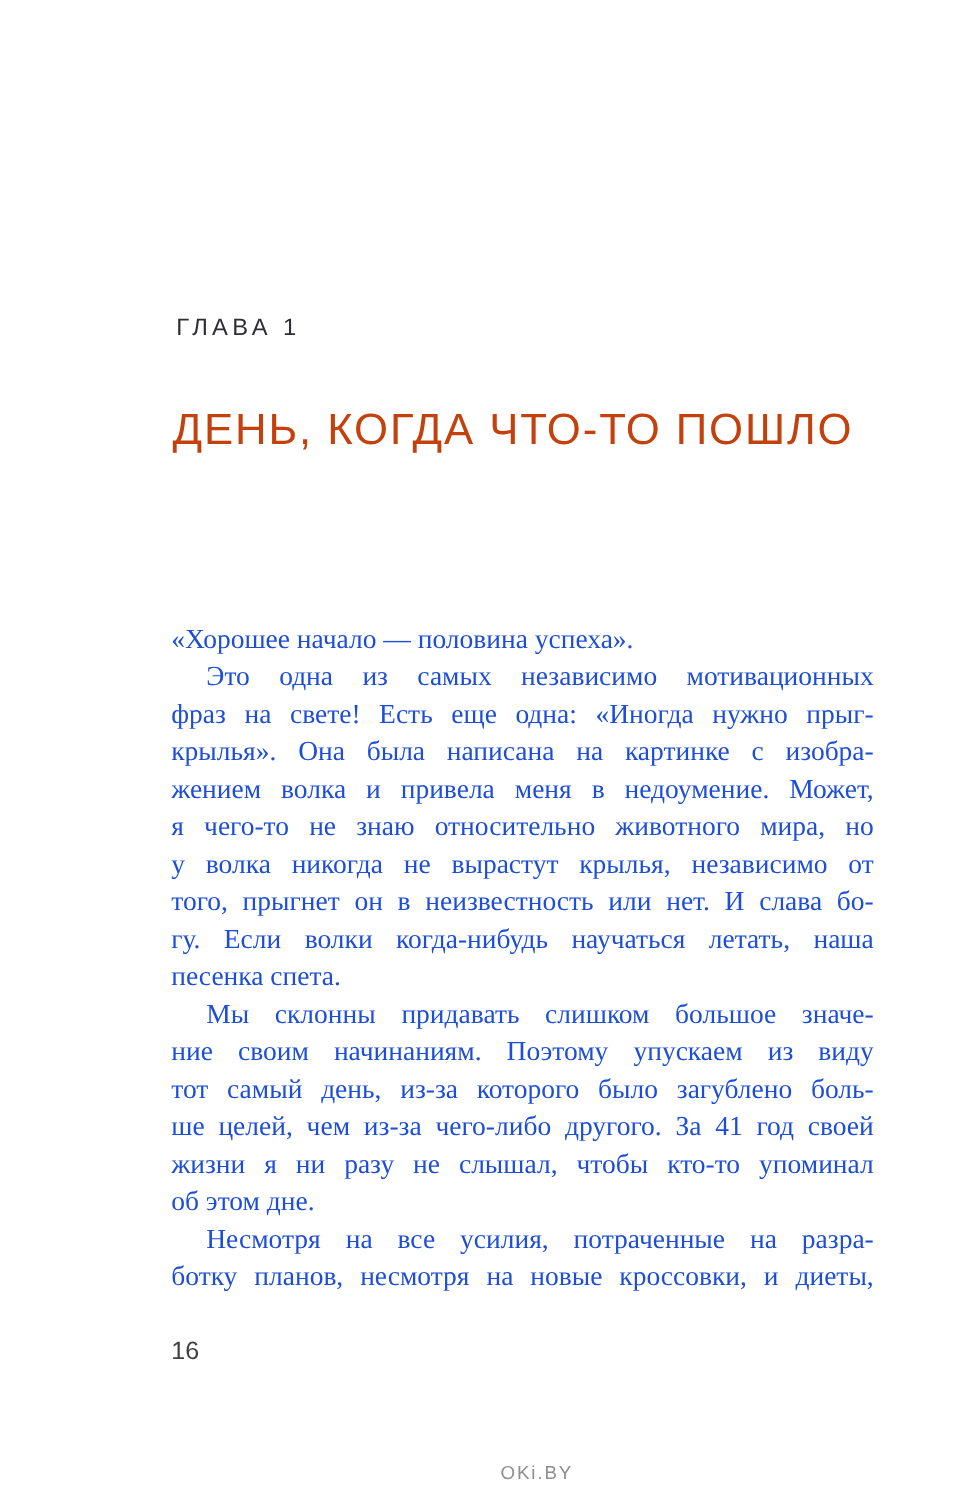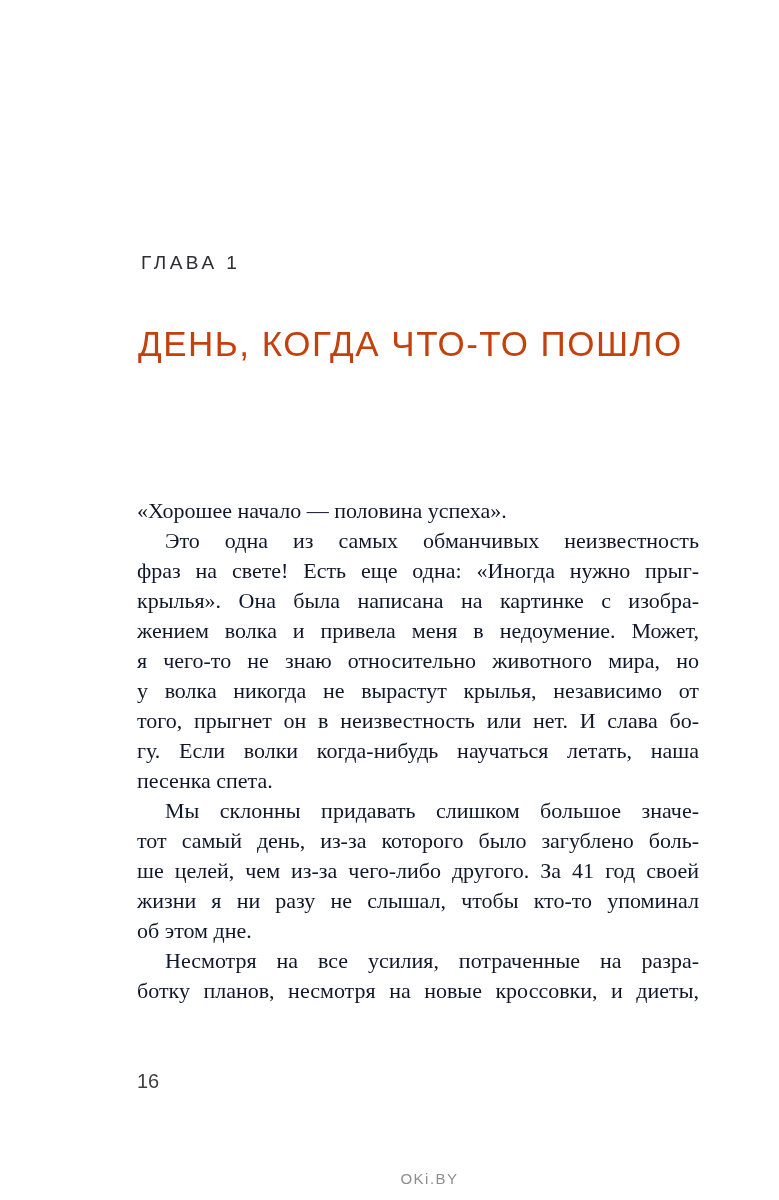--- a/index.html
+++ b/index.html
@@ -39,21 +39,21 @@
     color: #c2410c;
     margin-top: 31px;
   }
   .body-text {
     position: absolute;
     left: 137px;
     top: 496px;
     width: 562px;
     font-size: 22px;
     line-height: 30px;
-    color: #0f172a;
+    color: #1d4ed8;
   }
   .line {
     height: 30px;
     overflow: hidden;
     text-align: justify;
     text-align-last: justify;
   }
   .line.para-end {
     text-align-last: left;
   }
@@ -88,30 +88,31 @@
 <div class="page">
 
   <div class="chapter-label">ГЛАВА 1</div>
 
   <div class="chapter-title">
     <div>ДЕНЬ, КОГДА ЧТО-ТО ПОШЛО</div>
   </div>
 
   <div class="body-text">
     <div class="line para-end">«Хорошее начало — половина успеха».</div>
-    <div class="line indent">Это одна из самых обманчивых неизвестность</div>
+    <div class="line indent">Это одна из самых независимо мотивационных</div>
     <div class="line">фраз на свете! Есть еще одна: «Иногда нужно прыг-</div>
     <div class="line">крылья». Она была написана на картинке с изобра-</div>
     <div class="line">жением волка и привела меня в недоумение. Может,</div>
     <div class="line">я чего-то не знаю относительно животного мира, но</div>
     <div class="line">у волка никогда не вырастут крылья, независимо от</div>
     <div class="line">того, прыгнет он в неизвестность или нет. И слава бо-</div>
     <div class="line">гу. Если волки когда-нибудь научаться летать, наша</div>
     <div class="line para-end">песенка спета.</div>
     <div class="line indent">Мы склонны придавать слишком большое значе-</div>
+    <div class="line">ние своим начинаниям. Поэтому упускаем из виду</div>
     <div class="line">тот самый день, из-за которого было загублено боль-</div>
     <div class="line">ше целей, чем из-за чего-либо другого. За 41 год своей</div>
     <div class="line">жизни я ни разу не слышал, чтобы кто-то упоминал</div>
     <div class="line para-end">об этом дне.</div>
     <div class="line indent">Несмотря на все усилия, потраченные на разра-</div>
     <div class="line">ботку планов, несмотря на новые кроссовки, и диеты,</div>
   </div>
 
   <div class="page-number">16</div>
 

